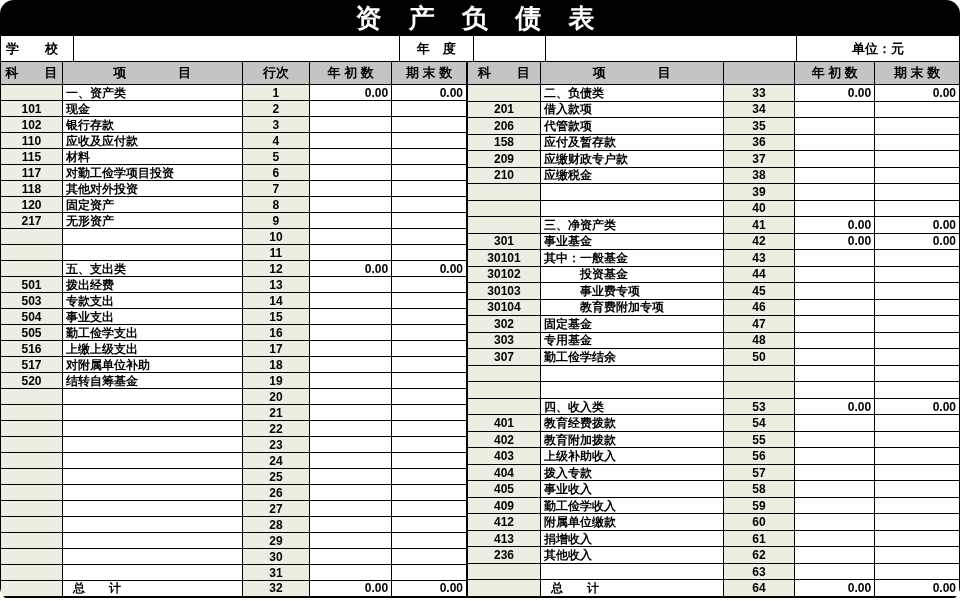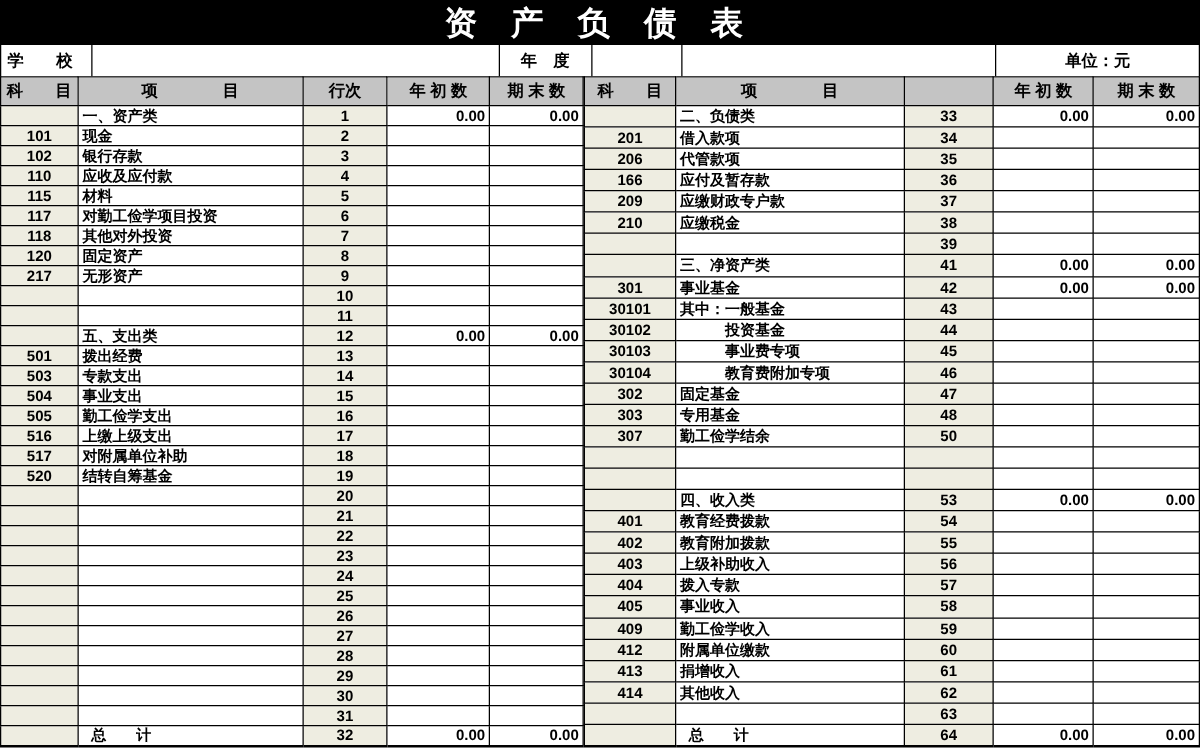--- a/index.html
+++ b/index.html
@@ -1,19 +1,19 @@
 <!DOCTYPE html>
 <html><head>
 <meta charset="utf-8">
 <style>
   html,body{margin:0;padding:0;background:#fff;}
   .sheet{
     width:960px;height:601px;overflow:hidden;background:#fff;
     font-family:"Liberation Sans","DejaVu Sans",sans-serif;
-    font-weight:bold;color:#000;position:relative;
+    font-weight:bold;color:#000;position:relative;border-radius:14px;
   }
   .banner{
     height:36px;background:var(--banner-bg,#000);color:#fff;
     display:flex;align-items:center;justify-content:center;
     font-size:26px;letter-spacing:10px;white-space:pre;
   }
   .info-row{
     display:flex;height:25px;box-sizing:border-box;
     border-left:1px solid #000;font-size:13px;
   }
@@ -341,21 +341,21 @@
             <td class="cell-num"></td>
           </tr>
           <tr>
             <td class="cell-code">206</td>
             <td class="cell-item">代管款项</td>
             <td class="cell-rowno">35</td>
             <td class="cell-num"></td>
             <td class="cell-num"></td>
           </tr>
           <tr>
-            <td class="cell-code">166</td>
+            <td class="cell-code">158</td>
             <td class="cell-item">应付及暂存款</td>
             <td class="cell-rowno">36</td>
             <td class="cell-num"></td>
             <td class="cell-num"></td>
           </tr>
           <tr>
             <td class="cell-code">209</td>
             <td class="cell-item">应缴财政专户款</td>
             <td class="cell-rowno">37</td>
             <td class="cell-num"></td>
@@ -370,20 +370,27 @@
           </tr>
           <tr>
             <td class="cell-code"></td>
             <td class="cell-item"></td>
             <td class="cell-rowno">39</td>
             <td class="cell-num"></td>
             <td class="cell-num"></td>
           </tr>
           <tr>
             <td class="cell-code"></td>
+            <td class="cell-item"></td>
+            <td class="cell-rowno">40</td>
+            <td class="cell-num"></td>
+            <td class="cell-num"></td>
+          </tr>
+          <tr>
+            <td class="cell-code"></td>
             <td class="cell-item">三、净资产类</td>
             <td class="cell-rowno">41</td>
             <td class="cell-num">0.00</td>
             <td class="cell-num">0.00</td>
           </tr>
           <tr>
             <td class="cell-code">301</td>
             <td class="cell-item">事业基金</td>
             <td class="cell-rowno">42</td>
             <td class="cell-num">0.00</td>
@@ -509,21 +516,21 @@
             <td class="cell-num"></td>
           </tr>
           <tr>
             <td class="cell-code">413</td>
             <td class="cell-item">捐增收入</td>
             <td class="cell-rowno">61</td>
             <td class="cell-num"></td>
             <td class="cell-num"></td>
           </tr>
           <tr>
-            <td class="cell-code">414</td>
+            <td class="cell-code">236</td>
             <td class="cell-item">其他收入</td>
             <td class="cell-rowno">62</td>
             <td class="cell-num"></td>
             <td class="cell-num"></td>
           </tr>
           <tr>
             <td class="cell-code"></td>
             <td class="cell-item"></td>
             <td class="cell-rowno">63</td>
             <td class="cell-num"></td>

